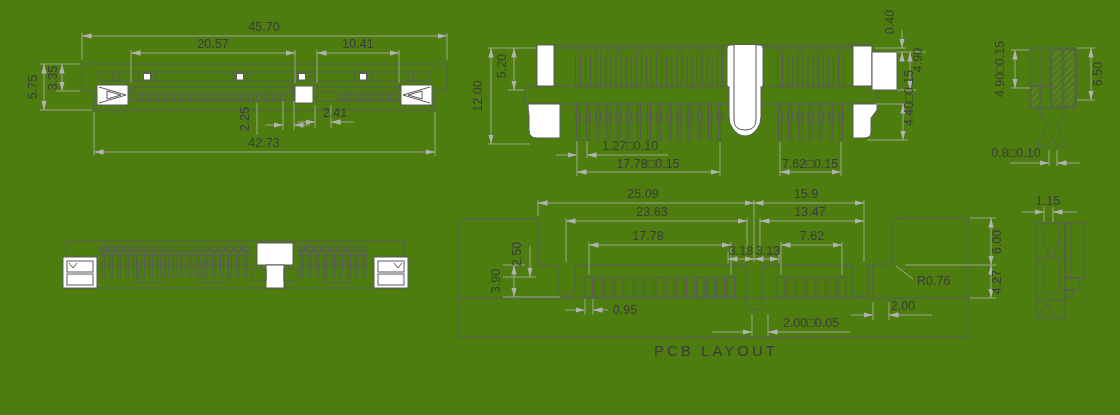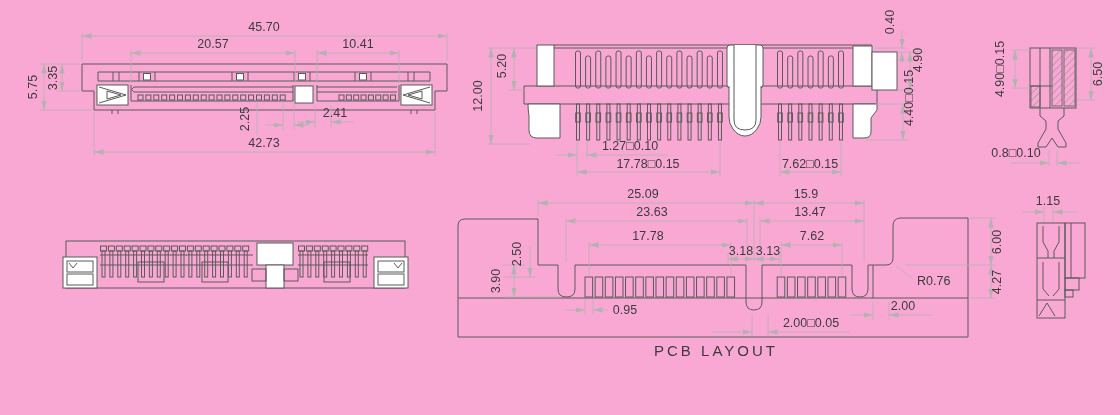--- a/index.html
+++ b/index.html
@@ -1,16 +1,16 @@
 <!DOCTYPE html>
 <html><head>
 <meta charset="utf-8">
 <style>
   html,body{margin:0;padding:0;background:#fff;}
-  .stage{position:relative;width:1120px;height:415px;background:#f9a8d4;overflow:hidden;
+  .stage{position:relative;width:1120px;height:415px;background:#4d7c0f;overflow:hidden;
          font-family:"Liberation Sans", sans-serif;}
   svg{display:block;}
   .obj{stroke:#5a5a5a;stroke-width:1;fill:none;}
   .objf{stroke:#5a5a5a;stroke-width:1;fill:#ffffff;}
   .dl{stroke:#b2b2b2;stroke-width:0.8;fill:none;}
   .t{font:12.5px "Liberation Sans", sans-serif;fill:#3c3c3c;}
   .title-t{font:15px "Liberation Sans", sans-serif;fill:#3c3c3c;letter-spacing:3px;}
 </style>
 </head>
 <body>

